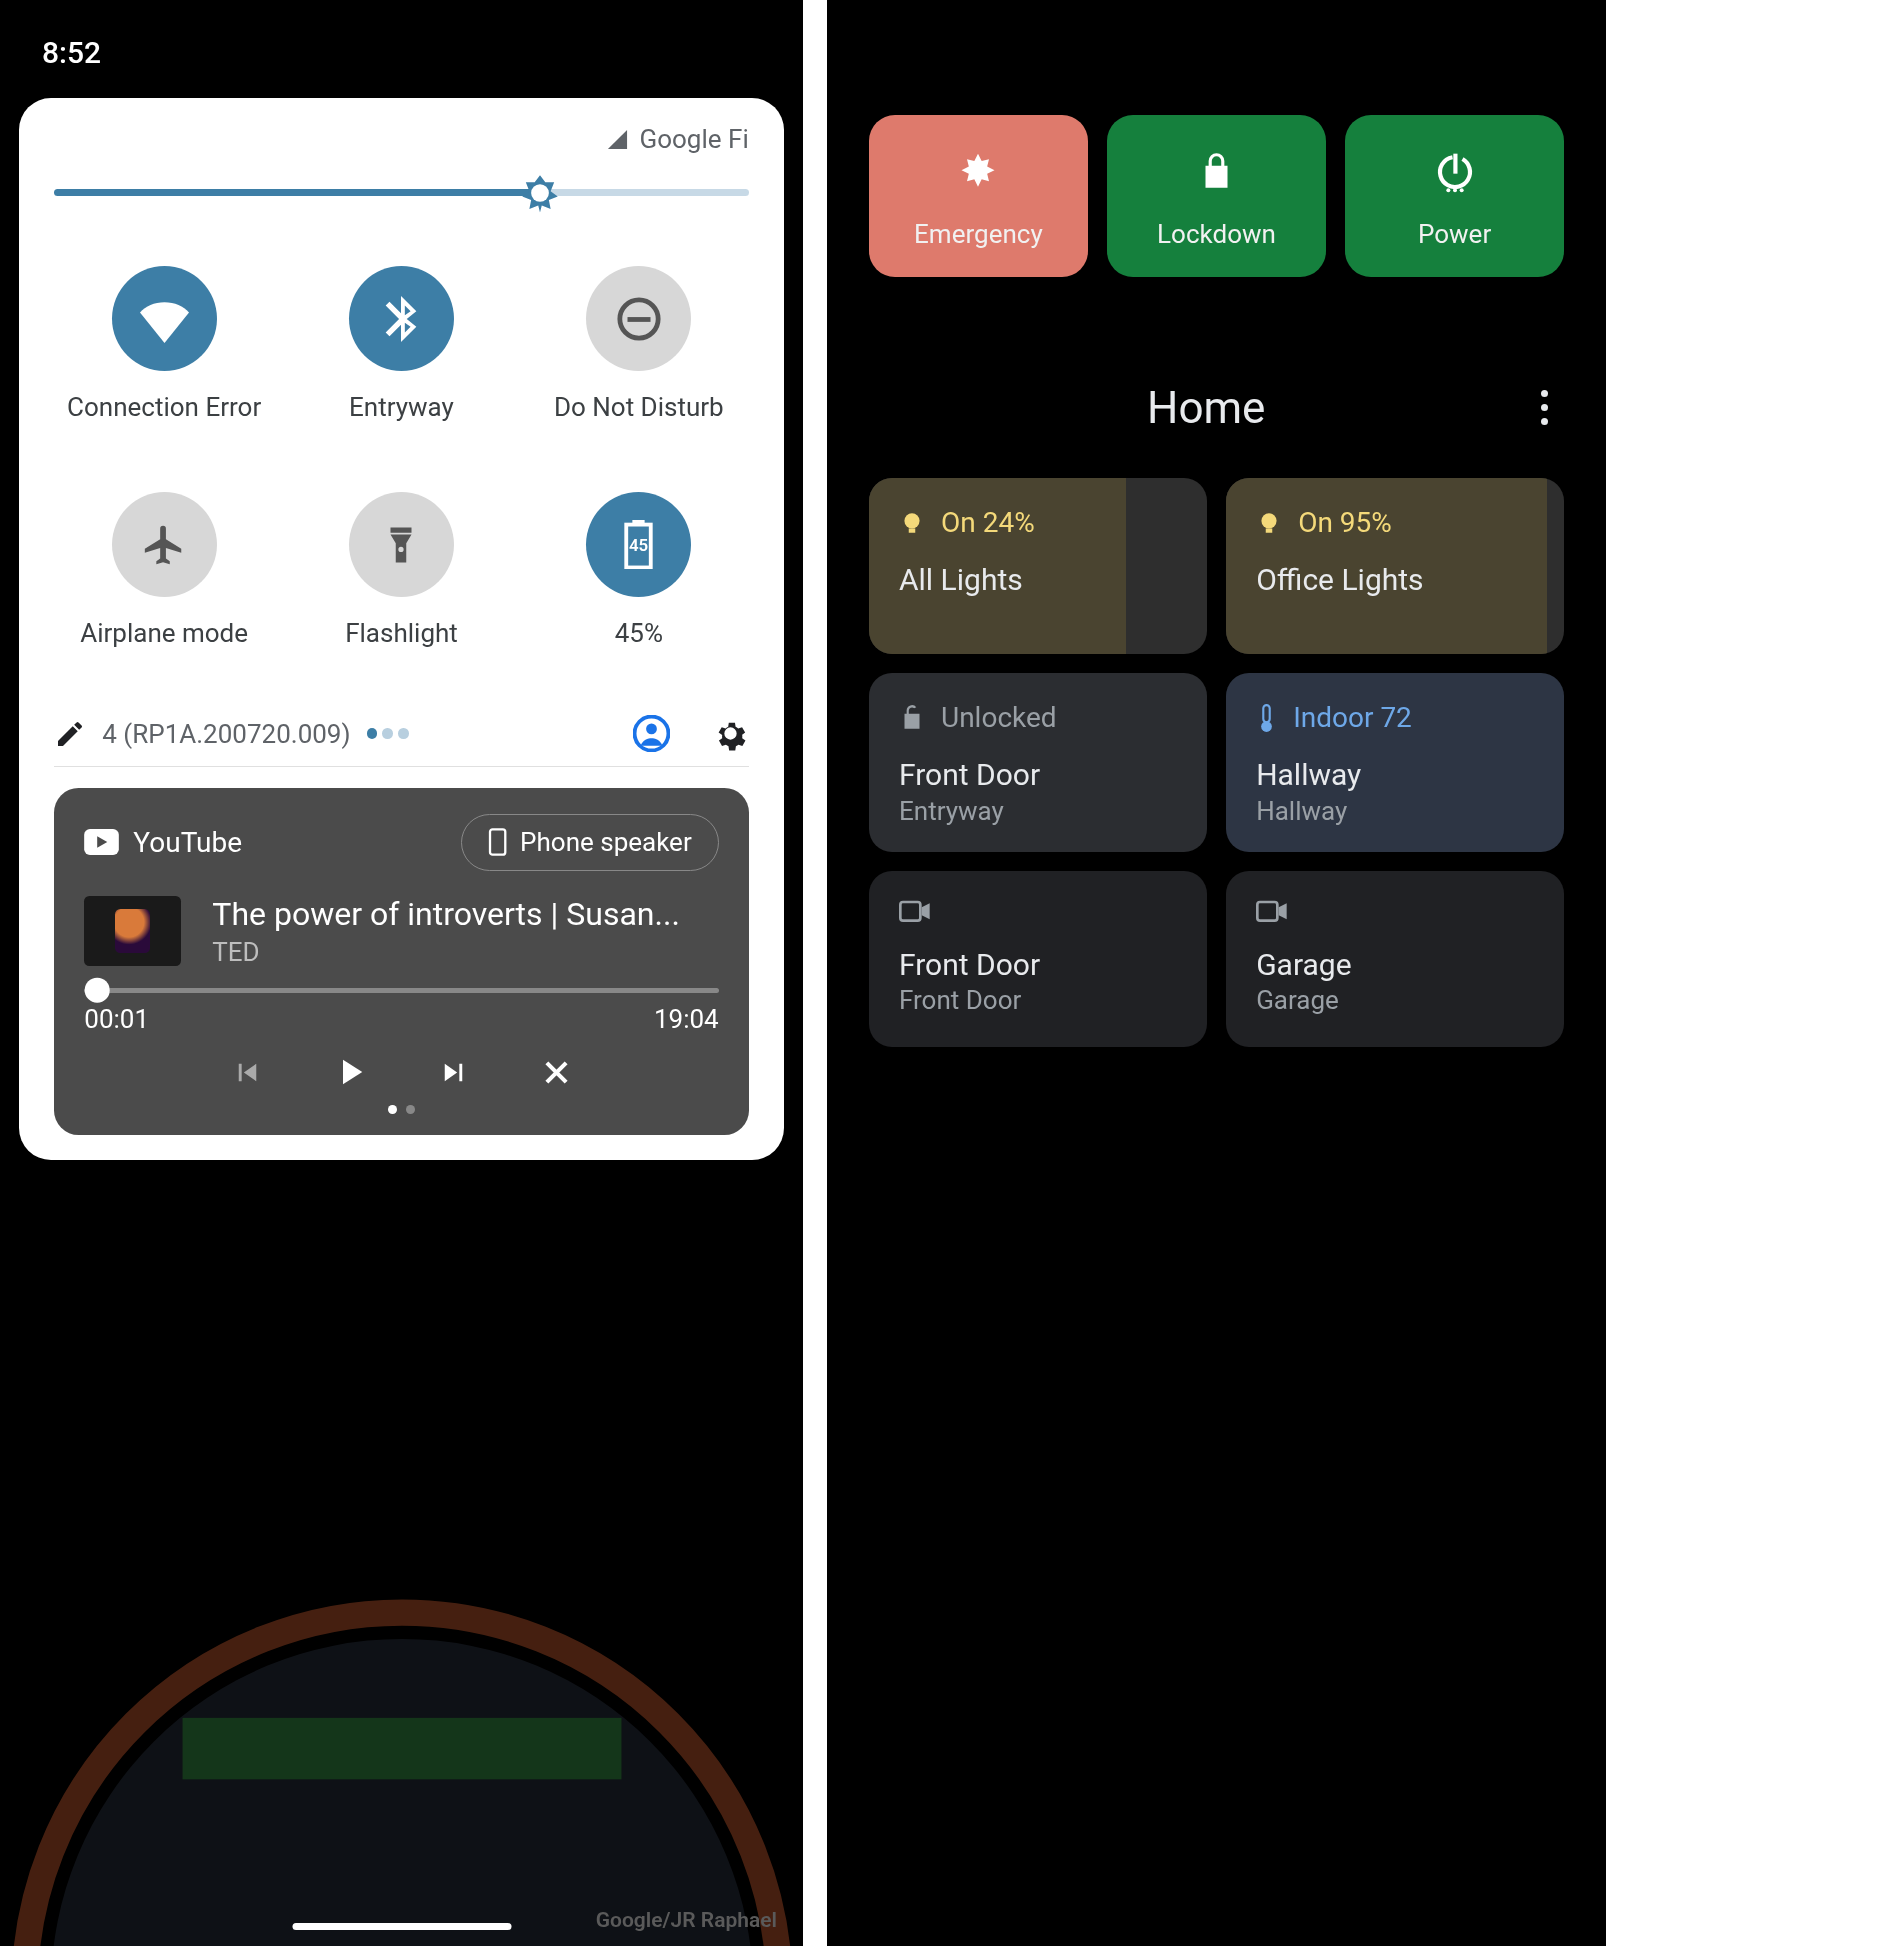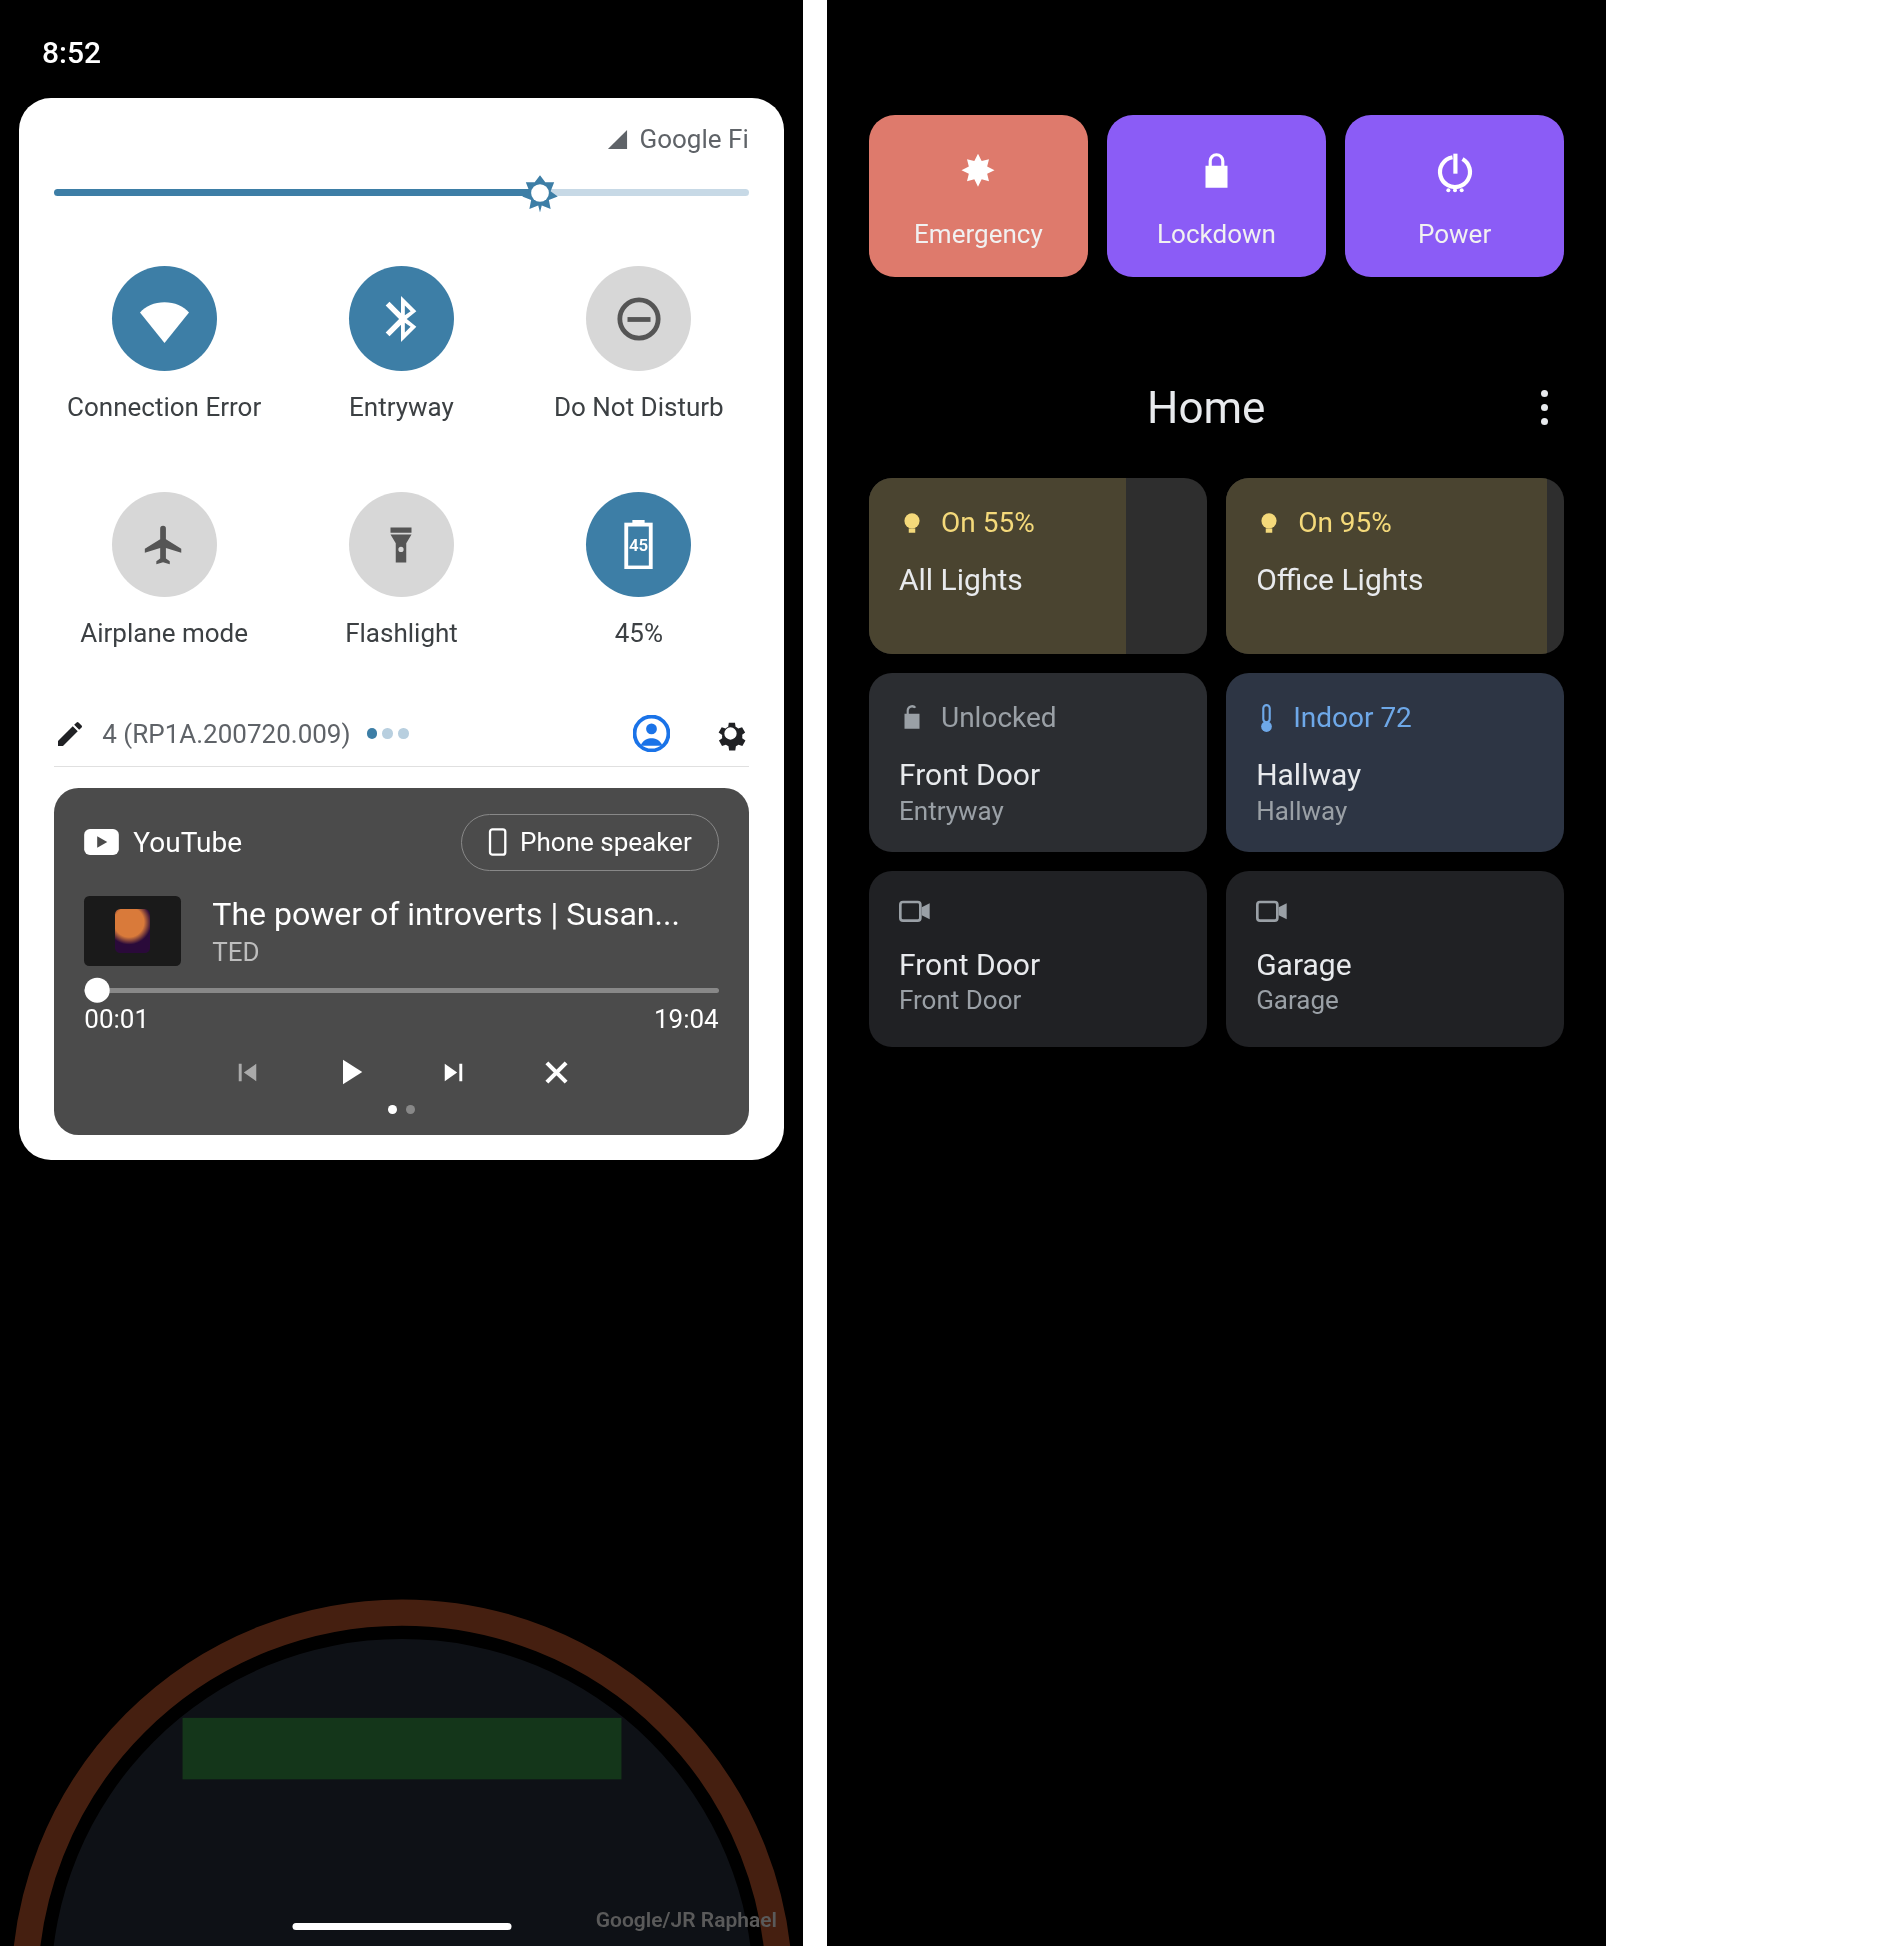--- a/index.html
+++ b/index.html
@@ -49,21 +49,21 @@
   .pdot.off { background: #888; }
   
   .bg-clock { position: absolute; bottom: 0; left: 50%; transform: translateX(-50%); width: 790px; height: 351px; opacity: 0.35; overflow: hidden;}
   .credit { position: absolute; bottom: 14px; right: 26px; color: #5a5a5a; font-size: 21px; font-weight: 600; }
   .home-indicator { position: absolute; bottom: 16px; left: 50%; transform: translateX(-50%); width: 219px; height: 7px; background: #fff; border-radius: 3.5px; }
   
   
   .action-row { display: grid; grid-template-columns: repeat(3, 1fr); gap: 19.3px; padding: 115px 42px 0; }
   .action-tile { border-radius: 26px; padding: 35px 17.6px 28px; display: flex; flex-direction: column; align-items: center; gap: 24.6px; }
   .action-tile.emergency { background: #de7a6c; }
-  .action-tile.dark { background: #8b5cf6; justify-content: flex-end; }
+  .action-tile.dark { background: #15803d; justify-content: flex-end; }
   .action-label { color: #f1f1f1; font-size: 26px; }
   .home-header { display: flex; justify-content: space-between; align-items: center; padding: 105px 49px 44px; gap: 31px; }
   .home-title { color: #e8eaed; font-size: 44px; font-weight: 400; flex: 1; text-align: center; margin-left: 35px;}
   .more-dots { display: flex; flex-direction: column; gap: 7px; padding: 8.8px;}
   .mdot { width: 7px; height: 7px; background: #e8eaed; border-radius: 50%; }
   .device-grid { display: grid; grid-template-columns: repeat(2, 1fr); gap: 19.3px; padding: 0 42px; }
   .device-card { border-radius: 23px; padding: 28px 30px 26px; min-height: 176px; position: relative; overflow: hidden;}
   .light-card { background: #2e2e2e; }
   .light-fill { position: absolute; inset: 0; background: #4a4430; }
   .light-fill.p76 { right: 24%; }
@@ -286,21 +286,21 @@
 
   <div class="device-grid">
     <div class="device-card light-card">
       <div class="light-fill p76"></div>
       <div class="device-content">
         <div class="status-row">
           <svg class="bulb-icon" viewBox="0 0 24 24">
               <circle cx="12" cy="10" r="7" fill="#f4d97a"></circle>
               <rect x="9" y="17" width="6" height="4" fill="#f4d97a"></rect>
             </svg>
-          <span class="status-text">On 55%</span>
+          <span class="status-text">On 24%</span>
         </div>
         <div class="device-name">All Lights</div>
       </div>
     </div>
     <div class="device-card light-card">
       <div class="light-fill p95"></div>
       <div class="device-content">
         <div class="status-row">
           <svg class="bulb-icon" viewBox="0 0 24 24">
               <circle cx="12" cy="10" r="7" fill="#f4d97a"></circle>

